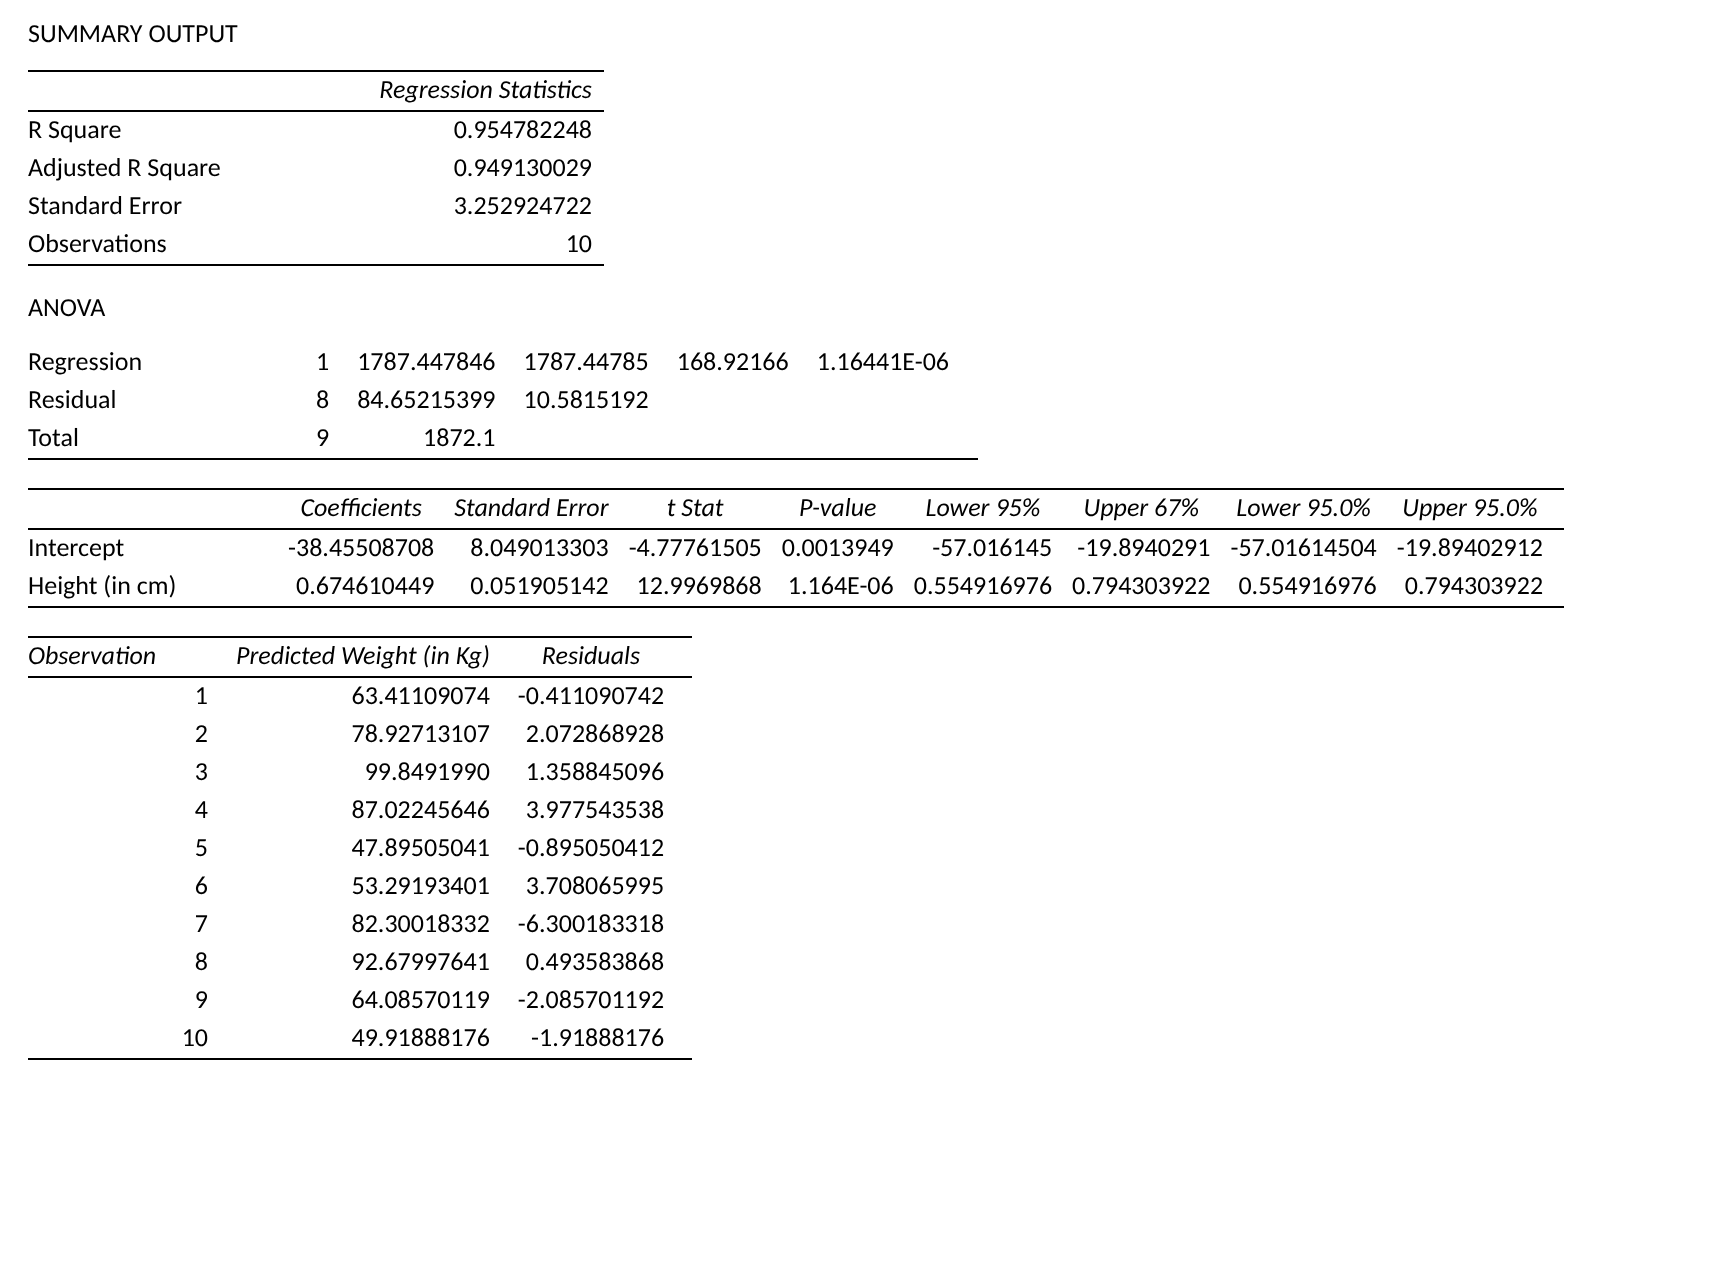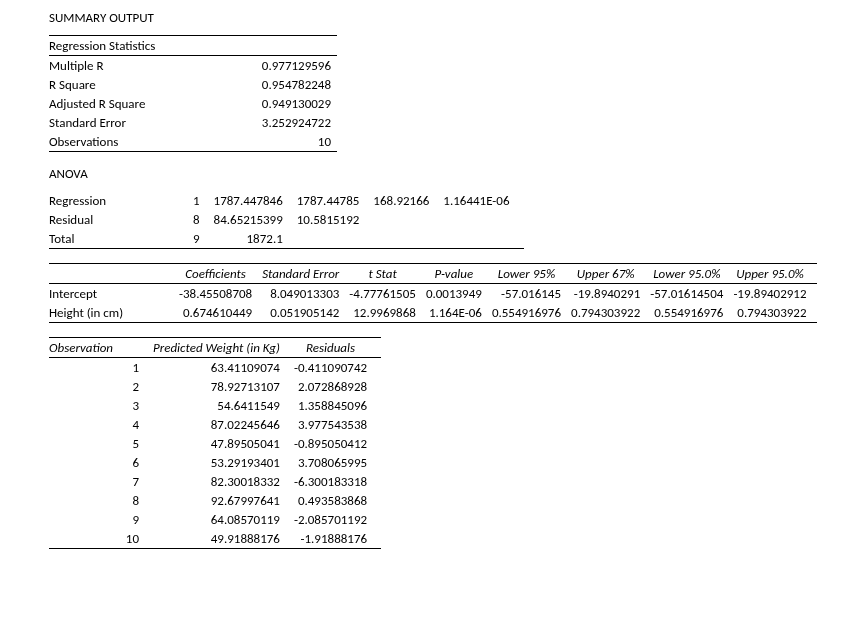--- a/index.html
+++ b/index.html
@@ -1,26 +1,26 @@
 <!DOCTYPE html>
 <html><head>
   <meta charset="utf-8">
   <style>
     body { font-family: Calibri, Arial, sans-serif; font-size: 13px; color: #000; margin: 0; padding: 10px 14px; background: #fff; }
-    .block { margin-bottom: 14px; margin-left: 35px; }
+    .block { margin-bottom: 14px; }
     .section-title { font-size: 13px; margin-bottom: 10px; }
     table { border-collapse: collapse; }
     td, th { font-weight: normal; text-align: left; padding: 2px 6px 2px 0; white-space: nowrap; vertical-align: bottom; }
     .num { text-align: right; }
     .ih { font-style: italic; text-align: center; }
     .bt { border-top: 1px solid #000; }
     .bb { border-bottom: 1px solid #000; }
 
     .stats { width: 288px; }
-    .stats .title { text-align: left; }
+    .stats .title { font-style: italic; text-align: right; }
     .stats td:first-child { width: 160px; }
     .stats td:nth-child(2) { text-align: right; }
 
     .anova td, .anova th { padding-right: 14px; }
     .anova td:first-child { width: 130px; }
 
     .coef td, .coef th { padding-right: 10px; }
     .coef td:first-child { width: 120px; }
 
     .resid td, .resid th { padding-right: 14px; }
@@ -28,24 +28,20 @@
   </style>
 </head>
 <body>
 
 <div class="block">
   <div class="section-title">SUMMARY OUTPUT</div>
   <table class="stats">
     <tbody>
         <tr>
           <td colspan="2" class="title bt bb">Regression Statistics</td>
-        </tr>
-    <tr>
-          <td>Multiple R</td>
-          <td>0.977129596</td>
         </tr>
     <tr>
           <td>R Square</td>
           <td>0.954782248</td>
         </tr>
     <tr>
           <td>Adjusted R Square</td>
           <td>0.949130029</td>
         </tr>
     <tr>
@@ -145,21 +141,21 @@
           <td class="num">63.41109074</td>
           <td class="num">-0.411090742</td>
         </tr>
     <tr>
           <td class="num">2</td>
           <td class="num">78.92713107</td>
           <td class="num">2.072868928</td>
         </tr>
     <tr>
           <td class="num">3</td>
-          <td class="num">54.6411549</td>
+          <td class="num">99.8491990</td>
           <td class="num">1.358845096</td>
         </tr>
     <tr>
           <td class="num">4</td>
           <td class="num">87.02245646</td>
           <td class="num">3.977543538</td>
         </tr>
     <tr>
           <td class="num">5</td>
           <td class="num">47.89505041</td>

